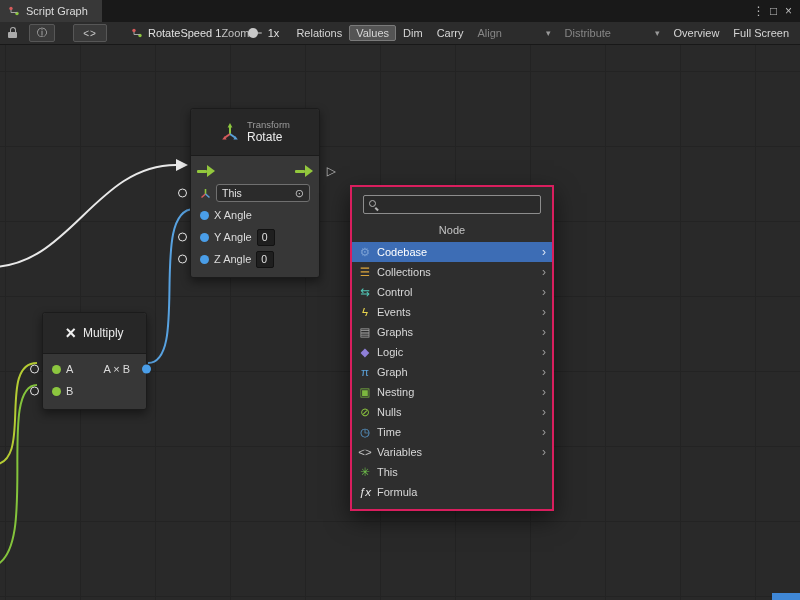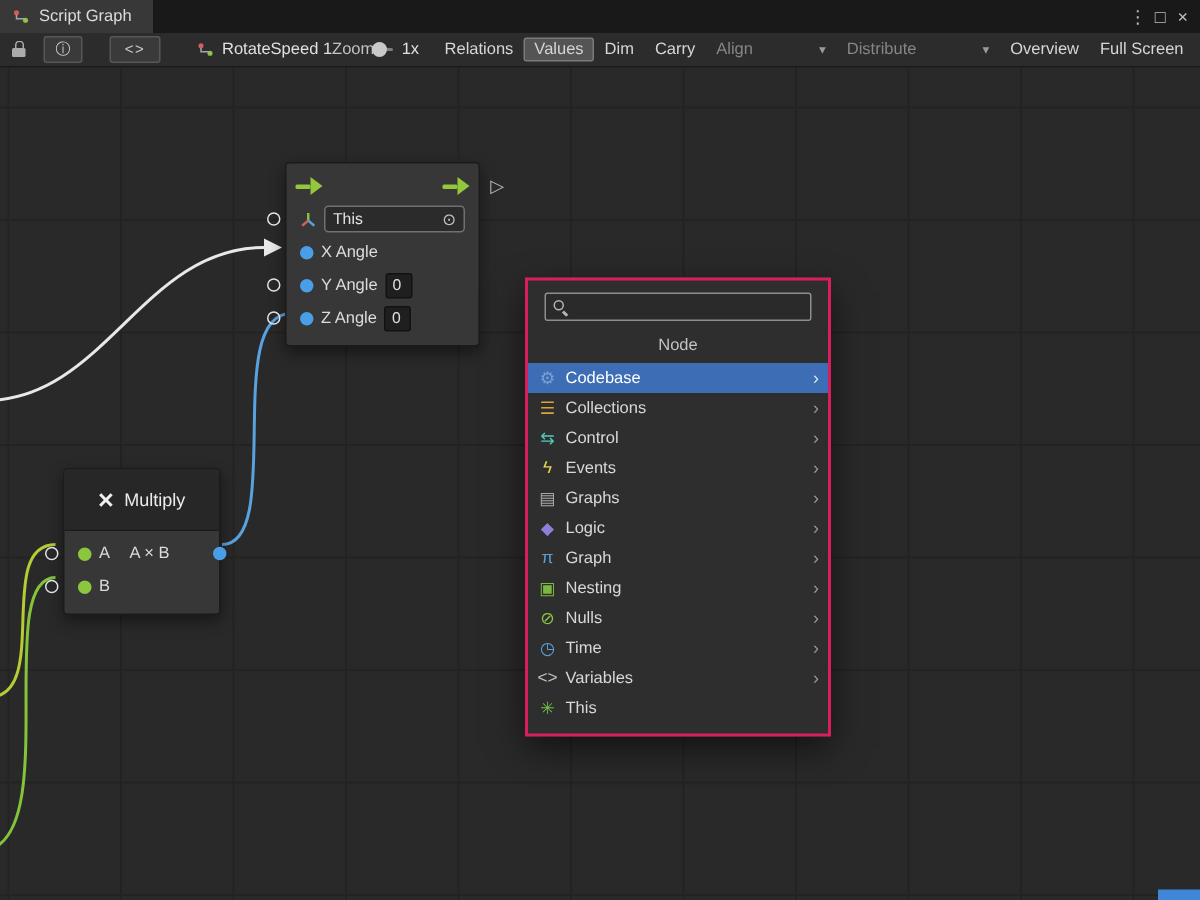--- a/index.html
+++ b/index.html
@@ -69,21 +69,21 @@
   .dot.blue{background:#4a9ee8;}
   .dot.green{background:#8cc63f;}
   .dot.out-right{position:absolute;right:-5px;top:50%;transform:translateY(-50%);}
   .ring{position:absolute;left:-13px;top:50%;transform:translateY(-50%);width:7px;height:7px;
         border:1.5px solid #e3e3e3;border-radius:50%;background:transparent;}
   .num-box{min-width:8px;height:15px;background:#1f1f1f;border:1px solid #121212;border-radius:2px;
         color:#e0e0e0;font-size:10.5px;display:flex;align-items:center;padding:0 4px;}
   .this-box{flex:1;display:flex;align-items:center;justify-content:space-between;height:16px;
         background:#2b2b2b;border:1px solid #707070;border-radius:3px;padding:0 5px;color:#e3e3e3;font-size:10.5px;}
   .target-ico{color:#c2c2c2;font-size:11px;}
-  .out-label{margin-left:auto;margin-right:24px;color:#dcdcdc;}
+  .out-label{margin-left:auto;margin-right:7px;color:#dcdcdc;}
 
   
   .finder{position:absolute;left:350px;top:140px;width:200px;background:#2e2e2e;
         border:2px solid #d91e5e;box-shadow:0 8px 22px rgba(0,0,0,.55);padding-bottom:7px;}
   .finder-search{display:flex;align-items:center;height:17px;margin:8px 11px 2px;background:#2a2a2a;
         border:1px solid #8d8d8d;border-radius:2px;padding:0 4px;}
   .mag{position:relative;width:11px;height:11px;margin-right:4px;flex:0 0 auto;}
   .mag::before{content:"";position:absolute;left:1px;top:1px;width:5px;height:5px;
         border:1.5px solid #b5b5b5;border-radius:50%;}
   .mag::after{content:"";position:absolute;left:8px;top:8px;width:4px;height:1.5px;background:#b5b5b5;
@@ -177,20 +177,34 @@
 
     <svg class="wires">
       <path d="M -10 222 C 70 222, 95 120, 176 120" stroke="#e8e8e8" stroke-width="2" fill="none"></path>
       <polygon points="176,114 188,120 176,126" fill="#e8e8e8"></polygon>
       <path d="M 148 318 C 190 318, 148 164, 194 164" stroke="#58a2e0" stroke-width="2" fill="none"></path>
       <path d="M -8 420 C 35 420, -4 318, 37 318" stroke="#b5cc34" stroke-width="2" fill="none"></path>
       <path d="M -6 521 C 40 505, -4 340, 37 340" stroke="#84c43c" stroke-width="2" fill="none"></path>
     </svg>
 
     <div class="node node-rotate">
+      <div class="node-header">
+        <svg width="20" height="20" viewBox="0 0 20 20">
+          <line x1="10" y1="12" x2="10" y2="5" stroke="#8cc63f" stroke-width="2"></line>
+          <polygon points="10,1 7.6,5.5 12.4,5.5" fill="#8cc63f"></polygon>
+          <line x1="10" y1="12" x2="5" y2="15.5" stroke="#d65c5c" stroke-width="2"></line>
+          <polygon points="2.2,17.6 6.6,17.6 4.6,14.2" fill="#d65c5c"></polygon>
+          <line x1="10" y1="12" x2="15" y2="15.5" stroke="#5aa0d8" stroke-width="2"></line>
+          <polygon points="17.8,17.6 13.4,17.6 15.4,14.2" fill="#5aa0d8"></polygon>
+        </svg>
+        <div class="hdr-col">
+          <span class="hdr-cat">Transform</span>
+          <span class="hdr-title">Rotate</span>
+        </div>
+      </div>
       <div class="node-body">
         <div class="row flow-row">
           <span class="flow-arrow"></span>
           <span class="flow-arrow"></span>
           <span class="flow-hint">▷</span>
         </div>
         <div class="row">
           <span class="ring"></span>
           <svg width="11" height="11" viewBox="0 0 11 11">
             <line x1="5.5" y1="6" x2="5.5" y2="1" stroke="#8cc63f" stroke-width="1.6"></line>
@@ -301,18 +315,22 @@
         </div>
         <div class="finder-item">
           <span class="fi-icon ic-10">&lt;&gt;</span>
           <span class="fi-label">Variables</span>
           <span class="fi-chevron">›</span>
         </div>
         <div class="finder-item">
           <span class="fi-icon ic-11">✳</span>
           <span class="fi-label">This</span>
         </div>
+        <div class="finder-item">
+          <span class="fi-icon ic-12">ƒx</span>
+          <span class="fi-label">Formula</span>
+        </div>
       </div>
     </div>
 
     <div class="corner-indicator"></div>
   </div>
 </div>
 
 </body></html>

